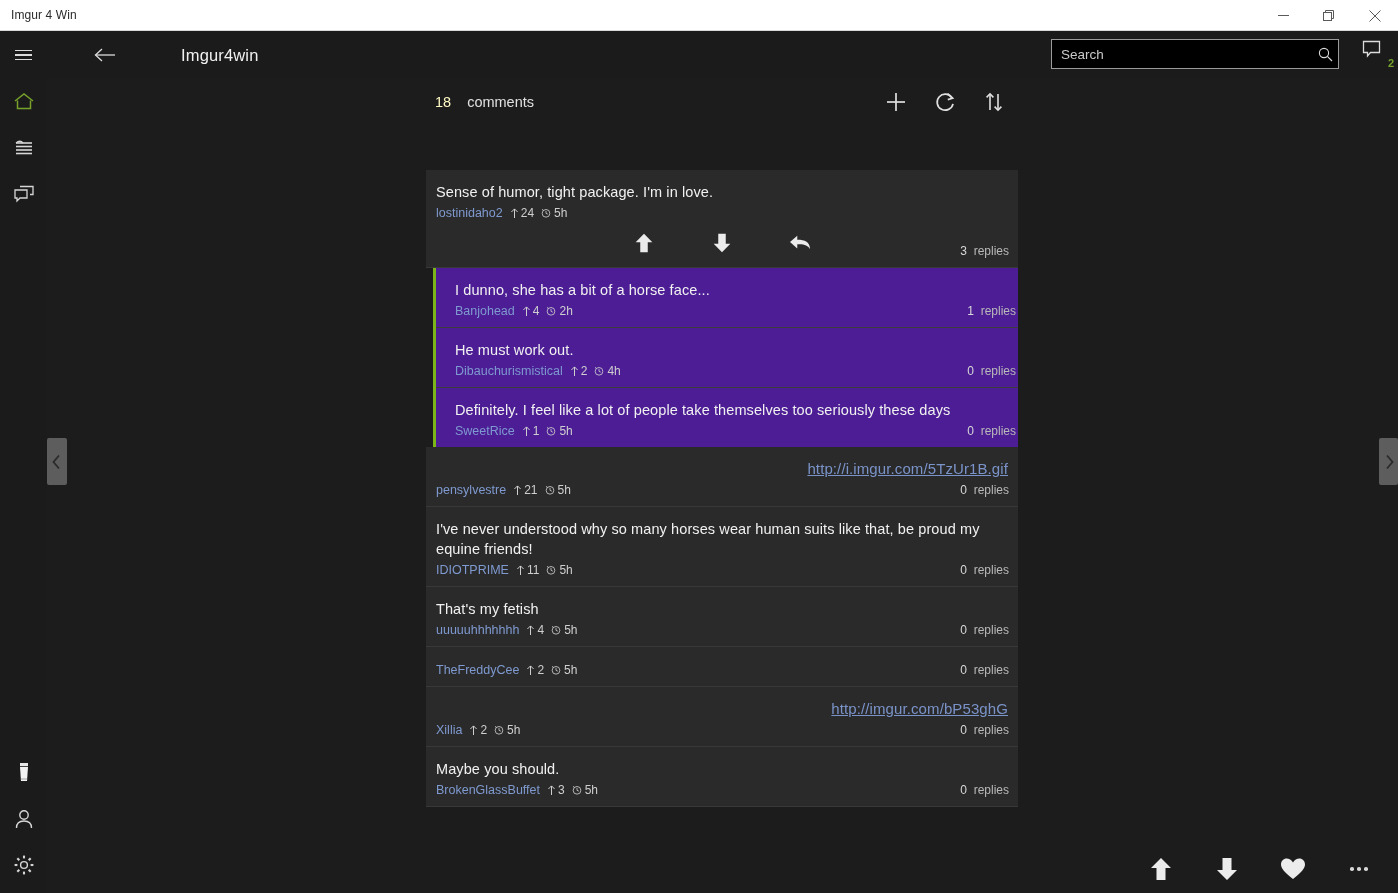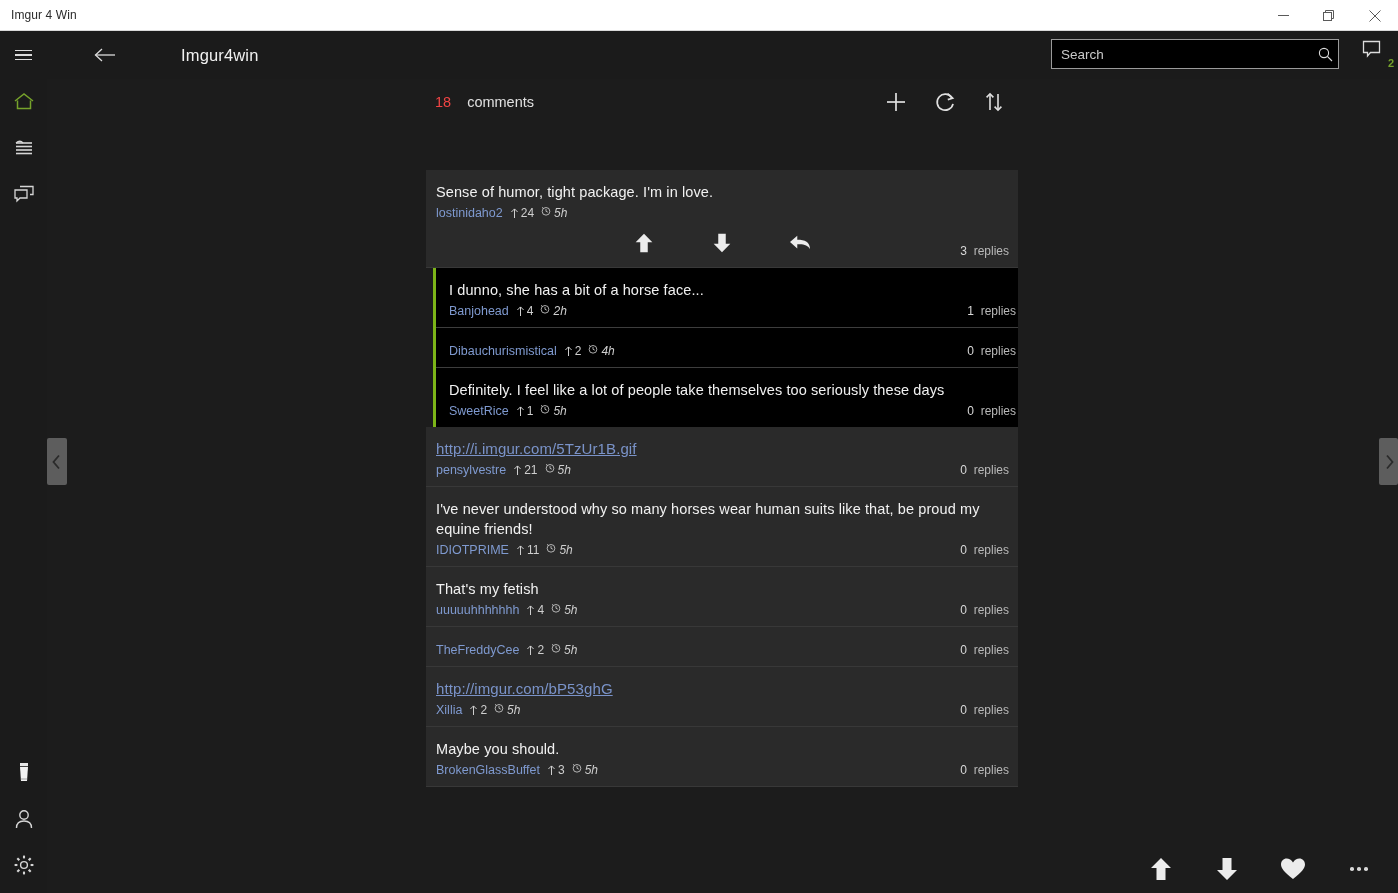--- a/index.html
+++ b/index.html
@@ -81,68 +81,68 @@
   .pagenav.left { left: 47px; top: 438px; }
   .pagenav.right { left: 1379px; top: 438px; width: 19px; }
 
   
   .col {
     position: absolute; left: 426px; top: 79px; width: 592px; height: 814px;
   }
   .col-header {
     height: 45px; display: flex; align-items: center; color: #e4e4e4;
   }
-  .count-num { font-size: 14.5px; color: #ef4444; padding-left: 9px; }
+  .count-num { font-size: 14.5px; color: #fef9c3; padding-left: 9px; }
   .count-word { font-size: 14.5px; color: #e0e0e0; padding-left: 16px; }
   .col-header-actions {
     position: absolute; right: 0; top: 0; height: 45px; display: flex; align-items: center;
   }
   .hdr-icon {
     width: 49px; height: 45px; display: flex; align-items: center; justify-content: center;
   }
 
   .comments {
     position: absolute; top: 45px; left: 0; width: 592px; height: 769px;
     overflow: hidden;
     margin-top: 46px;
   }
   .comment {
     background: #2a2a2a; border-bottom: 1px solid #383838;
     padding: 12px 10px 9px 10px; position: relative;
   }
   .c-text {
     font-size: 14.5px; color: #f1f1f1; line-height: 20px; letter-spacing: .1px;
   }
-  .c-text.link { color: #7a93c9; text-decoration: underline; font-size: 15px; }
+  .c-text.link { color: #7a93c9; text-decoration: underline; font-size: 15px; text-align: right; }
   .c-meta {
     display: flex; align-items: center; margin-top: 4px;
     font-size: 12px; color: #cfcfcf;
   }
   .c-user {
     color: #7f9ad0; font-size: 12.5px;
   }
   .c-score { margin-left: 7px; display: flex; align-items: center; gap: 2px; }
-  .c-time { margin-left: 7px; display: flex; align-items: flex-start; gap: 3px; font-style: italic; }
+  .c-time { margin-left: 7px; display: flex; align-items: center; gap: 3px; }
   .c-replies {
     position: absolute; right: 9px; bottom: 9px;
     font-size: 12px; color: #b9b9b9;
   }
   .c-replies b { font-weight: normal; color: #d8d8d8; }
 
   .c-actions {
     display: flex; align-items: center; justify-content: center;
     gap: 44px; margin-top: 10px; padding-bottom: 2px;
   }
   .act-btn { width: 34px; height: 26px; display: flex; align-items: center; justify-content: center; }
 
   .replies-group {
     background: #2f2f2f; border-left: 3px solid #7cb518;
     margin: 0 0 0 7px; width: 592px;
   }
-  .replies-group .comment { background: #000000; border-bottom: 1px solid #3d3d3d; padding-left: 13px; }
+  .replies-group .comment { background: #4c1d95; border-bottom: 1px solid #3d3d3d; padding-left: 19px; }
   .replies-group .comment:last-child { border-bottom: none; }
 
   
   .bottombar {
     position: absolute; left: 47px; bottom: 0; width: 1351px; height: 48px;
     background: #1c1c1c;
   }
   .bottombar-actions {
     position: absolute; right: 6px; top: 0; height: 48px; display: flex; align-items: center;
   }
@@ -353,20 +353,21 @@
                 </svg>4</span>
               <span class="c-time"><svg width="10" height="10" viewBox="0 0 12 12">
                   <circle cx="6" cy="6.4" r="4.6" fill="none" stroke="#cfcfcf" stroke-width="1"></circle>
                   <polyline points="6,3.6 6,6.4 8.2,7.4" fill="none" stroke="#cfcfcf" stroke-width="1"></polyline>
                   <line x1="1.2" y1="1.6" x2="3" y2="3" stroke="#cfcfcf" stroke-width="1"></line>
                 </svg>2h</span>
             </div>
             <div class="c-replies"><b>1</b>&nbsp;&nbsp;replies</div>
           </div>
           <div class="comment">
+            <div class="c-text">He must work out.</div>
             <div class="c-meta">
               <span class="c-user">Dibauchurismistical</span>
               <span class="c-score"><svg width="9" height="11" viewBox="0 0 9 11">
                   <line x1="4.5" y1="10" x2="4.5" y2="1" stroke="#cfcfcf" stroke-width="1"></line>
                   <polyline points="1.4,4 4.5,0.9 7.6,4" fill="none" stroke="#cfcfcf" stroke-width="1"></polyline>
                 </svg>2</span>
               <span class="c-time"><svg width="10" height="10" viewBox="0 0 12 12">
                   <circle cx="6" cy="6.4" r="4.6" fill="none" stroke="#cfcfcf" stroke-width="1"></circle>
                   <polyline points="6,3.6 6,6.4 8.2,7.4" fill="none" stroke="#cfcfcf" stroke-width="1"></polyline>
                   <line x1="1.2" y1="1.6" x2="3" y2="3" stroke="#cfcfcf" stroke-width="1"></line>

